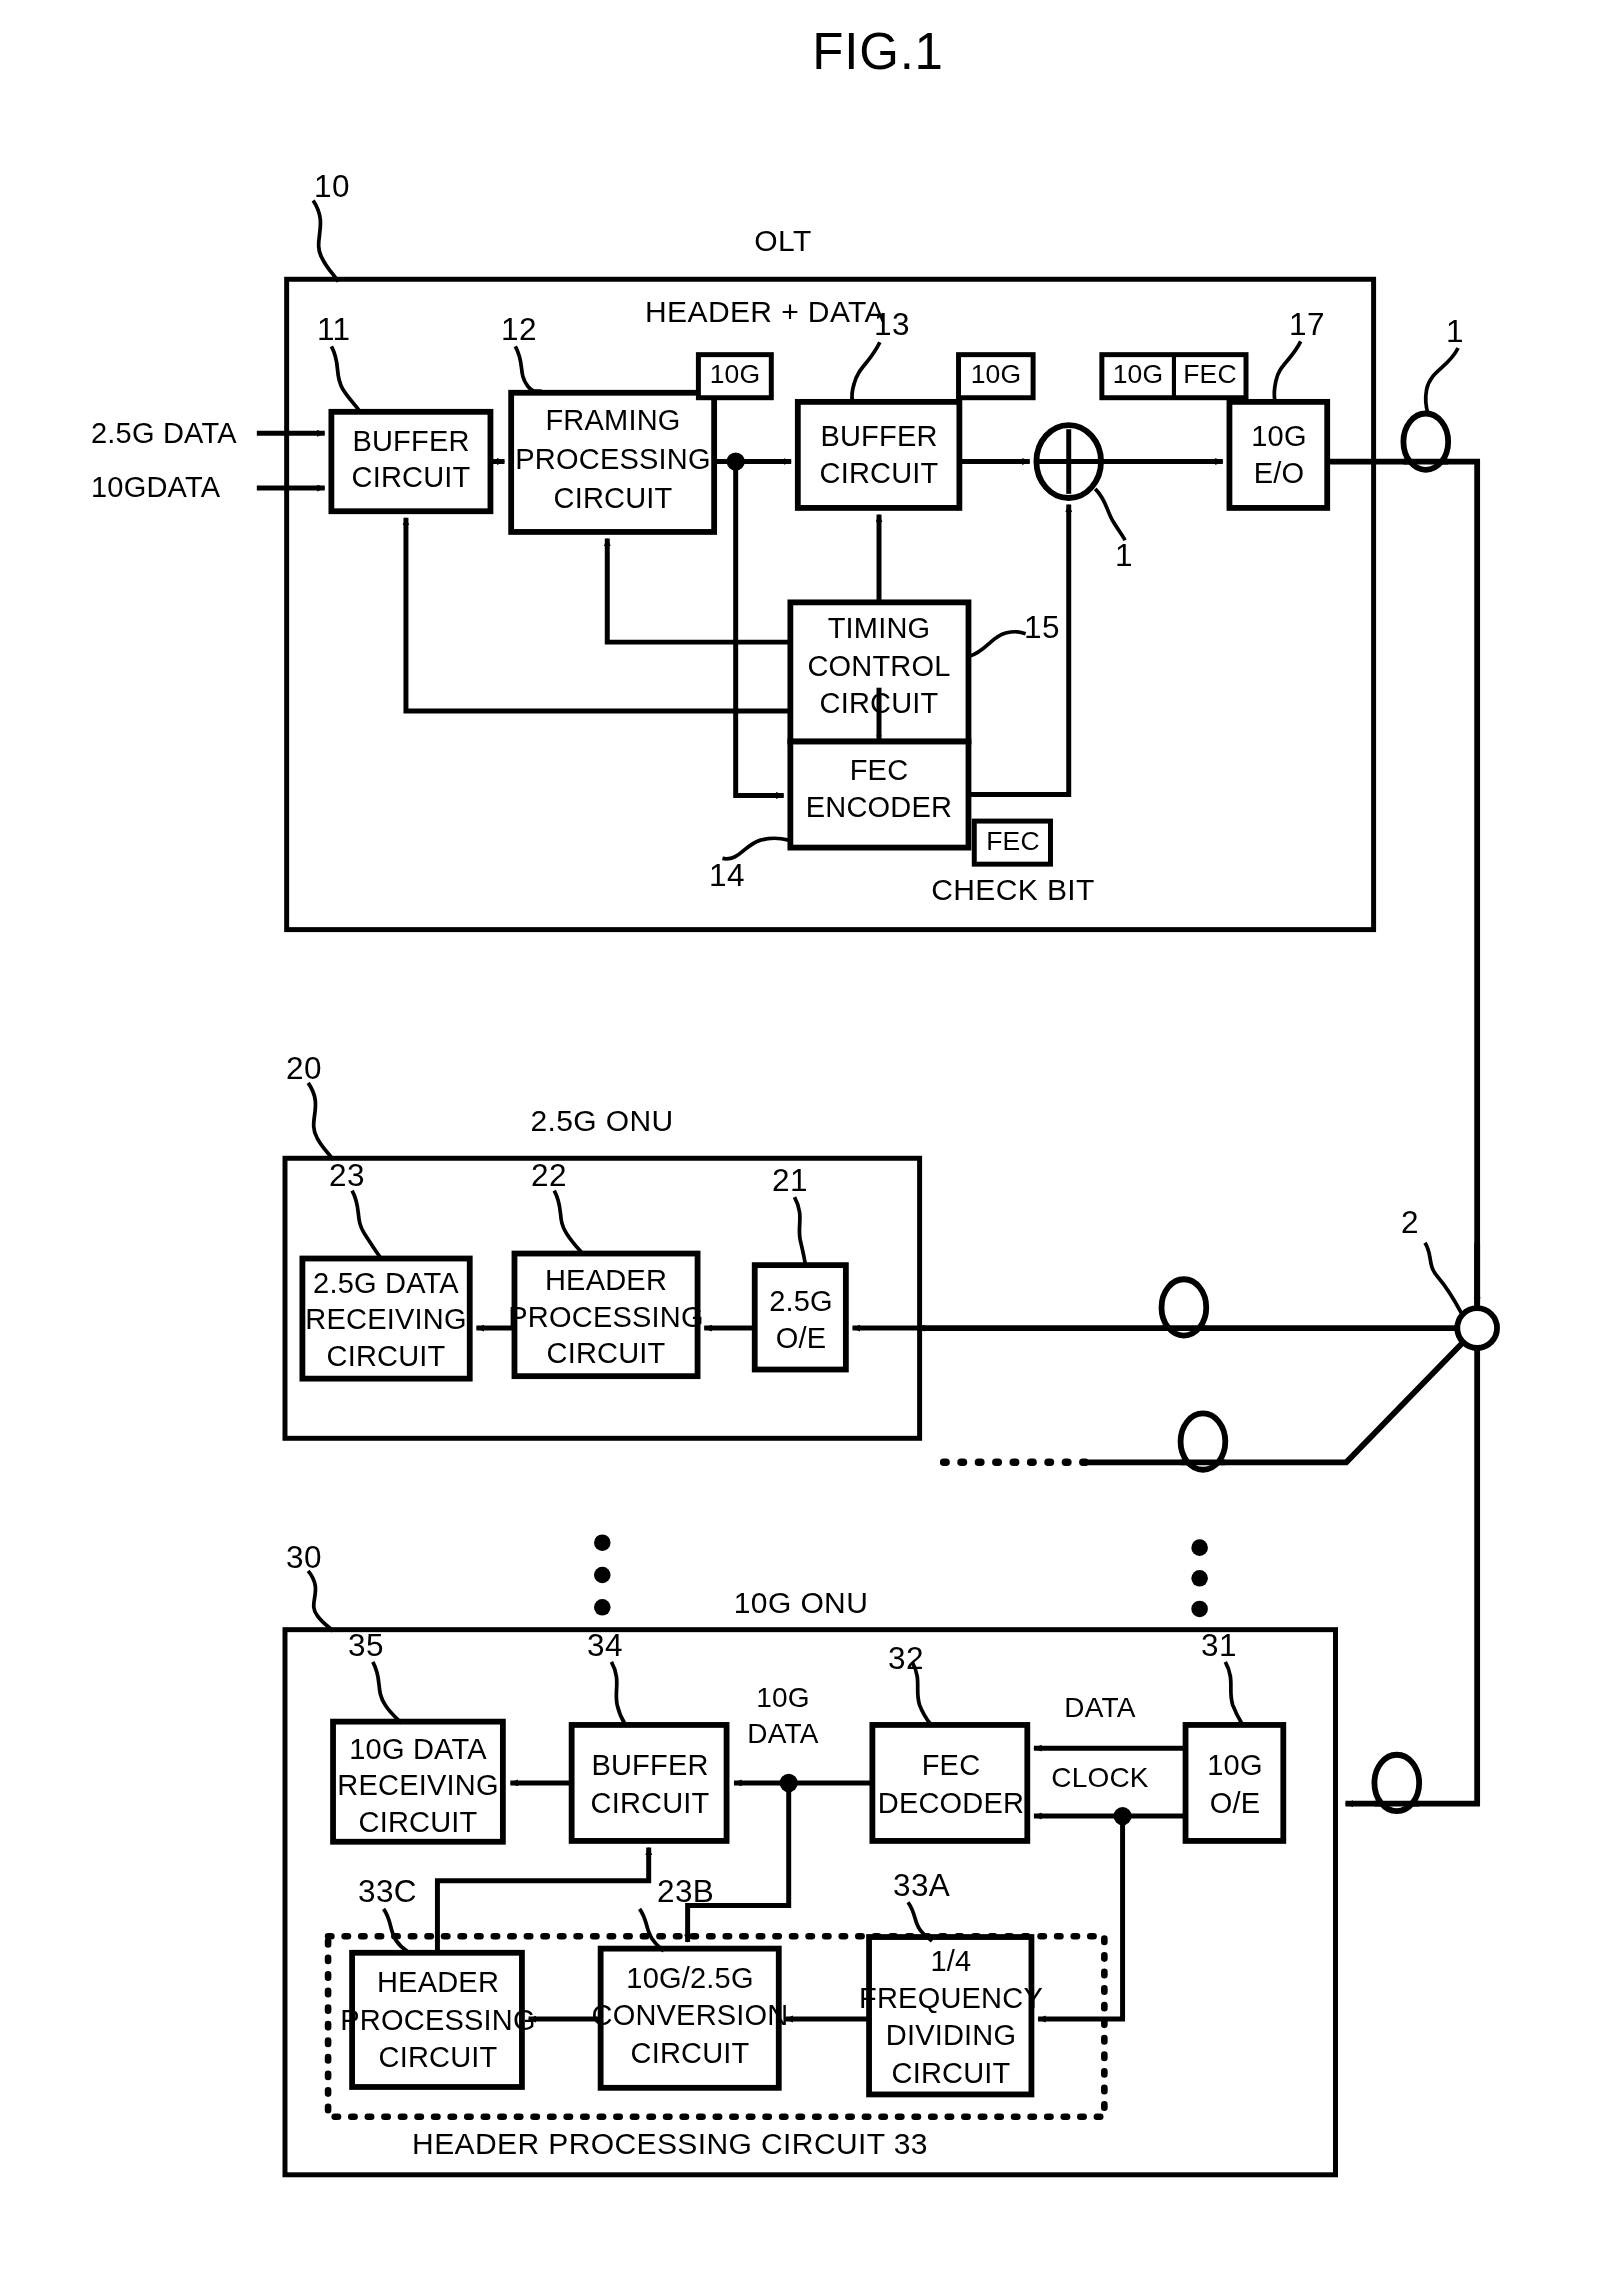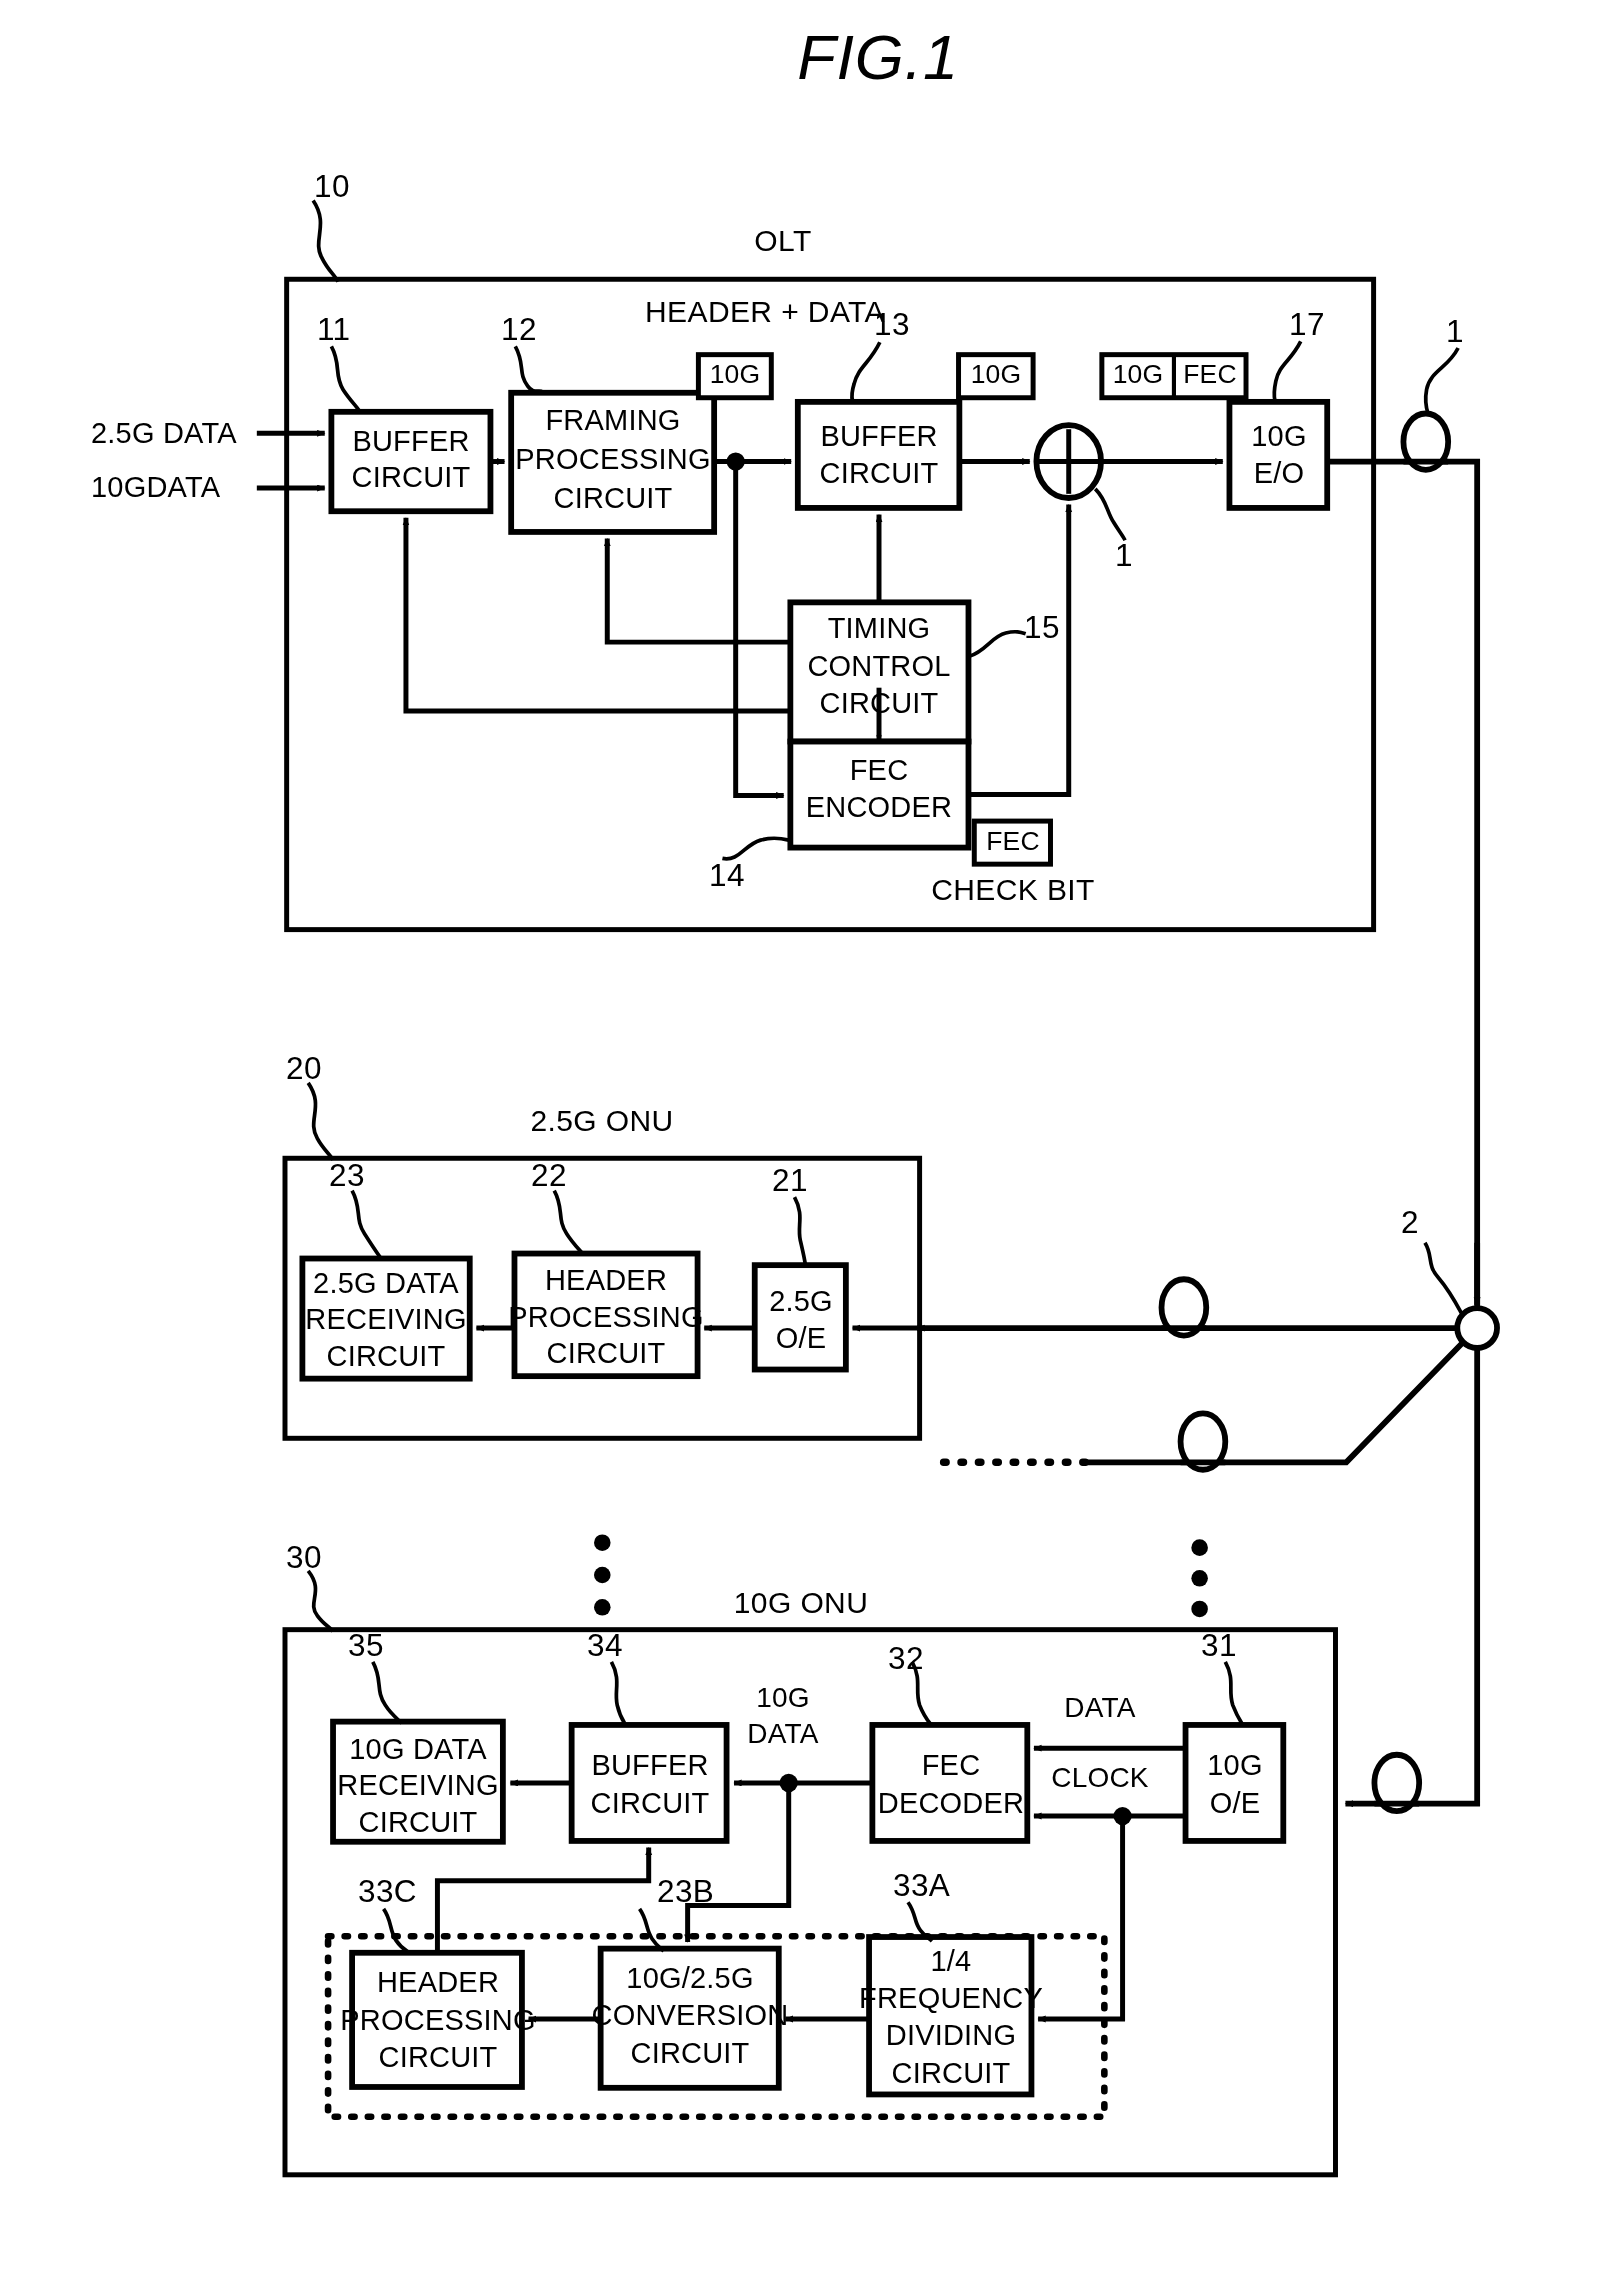--- a/index.html
+++ b/index.html
@@ -29,23 +29,22 @@
     color: #000;
     font-family: "Liberation Sans", sans-serif;
     white-space: pre;
     line-height: 1.04;
   }
   .ctr {
     text-align: center;
     transform: translateX(-50%);
   }
   .fig-title {
-    font-size: 63px;
+    font-size: 51px;
     letter-spacing: 0.8px;
-    font-style: italic;
   }
   .ref-num {
     font-size: 31.5px;
     letter-spacing: 0.4px;
   }
   .sys-label {
     font-size: 30px;
     letter-spacing: 0.4px;
   }
   .block-label {
@@ -328,15 +327,16 @@
 
   <div class="txt block-label ctr" style="left:690px; top:1963px;">10G/2.5G</div>
   <div class="txt block-label ctr" style="left:690px; top:2000px;">CONVERSION</div>
   <div class="txt block-label ctr" style="left:690px; top:2038px;">CIRCUIT</div>
 
   <div class="txt block-label ctr" style="left:951px; top:1946px;">1/4</div>
   <div class="txt block-label ctr" style="left:951px; top:1983px;">FREQUENCY</div>
   <div class="txt block-label ctr" style="left:951px; top:2020px;">DIVIDING</div>
   <div class="txt block-label ctr" style="left:951px; top:2058px;">CIRCUIT</div>
 
+  <div class="txt sys-label ctr" style="left:670px; top:2128px;">HEADER PROCESSING CIRCUIT 33</div>
 
 </div>
 
 
 </body></html>

